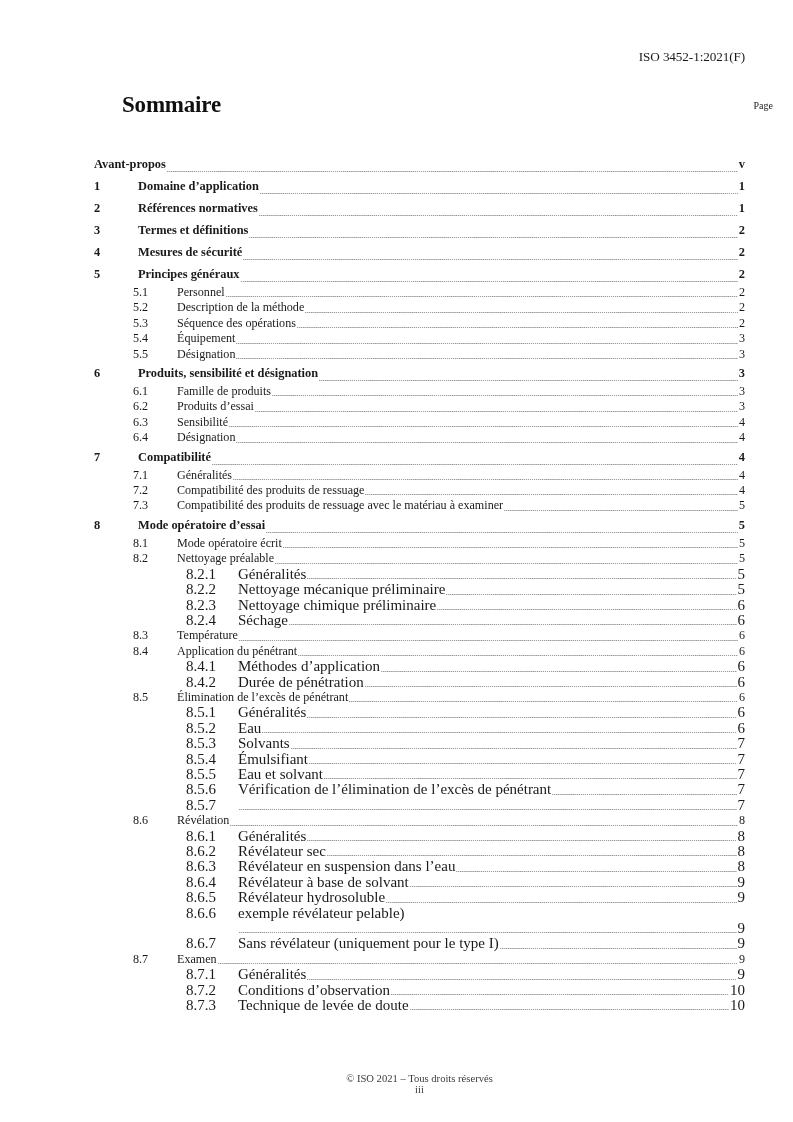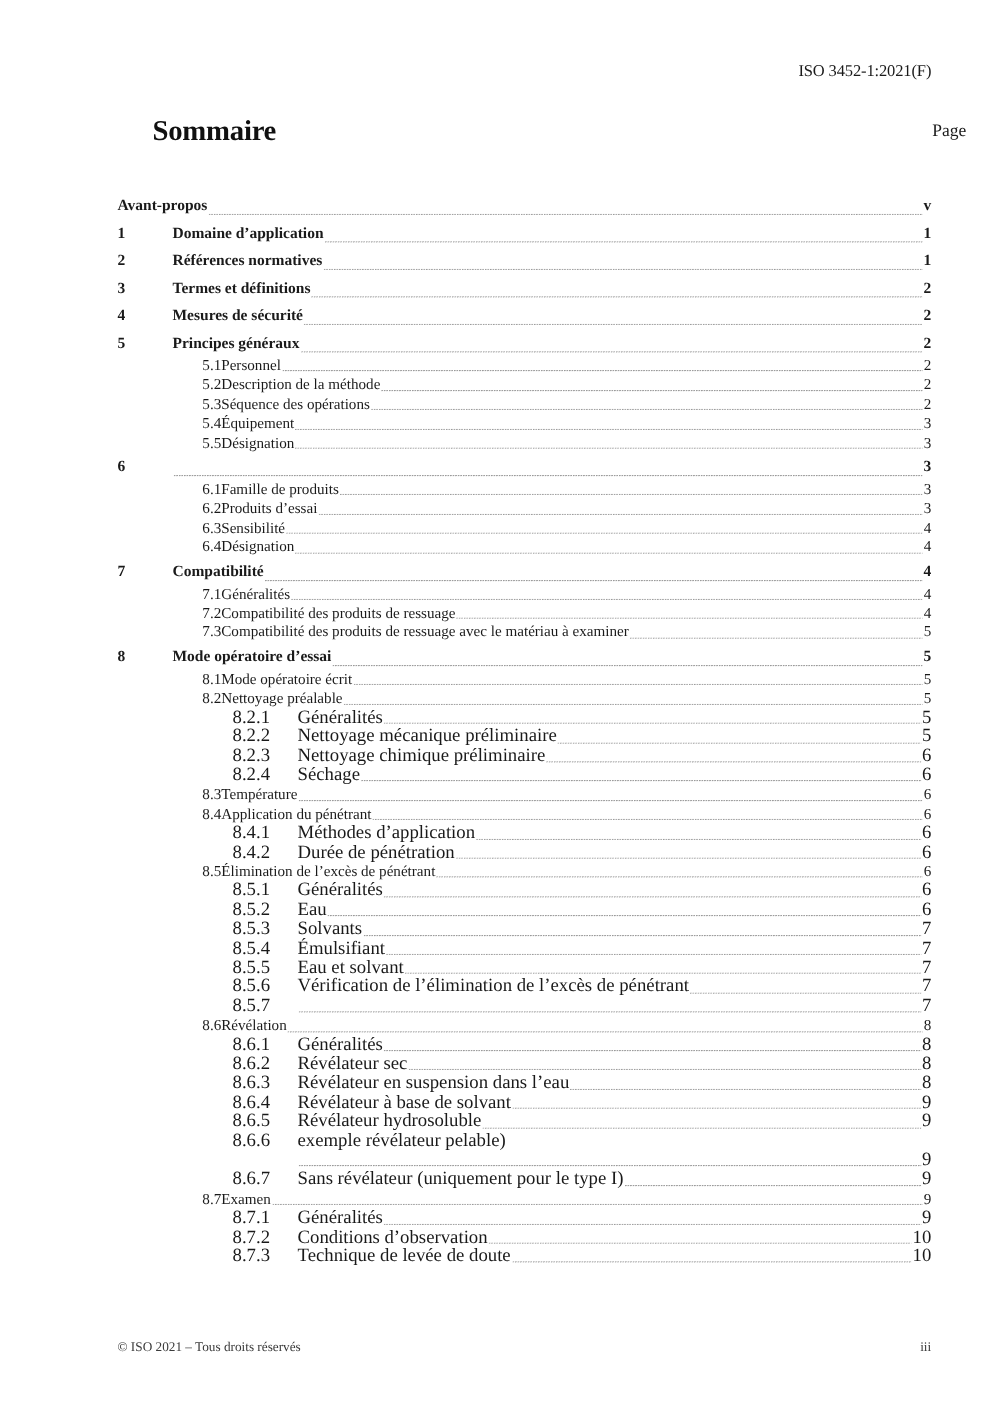--- a/index.html
+++ b/index.html
@@ -53,21 +53,21 @@
   .toc-title {
     font-family: "Liberation Serif", "DejaVu Serif", serif;
     font-weight: bold;
     font-size: 23px;
     line-height: 26px;
     letter-spacing: -0.2px;
     color: #101010;
   }
   .page-label {
     font-family: "Liberation Serif", "DejaVu Serif", serif;
-    font-size: 14px;
+    font-size: 10px;
     color: #1a1a1a;
     position: relative;
     top: -3px;
   }
 
   
   .toc {
     position: absolute;
     left: 94px;
     top: 153px;
@@ -132,21 +132,21 @@
   }
   .lvl1 .num { width: 44px; }
   .lvl1 .pg  { font-weight: bold; }
 
   
   .lvl2 {
     font-weight: normal;
     font-size: 12.1px;
     line-height: 15.4px;
   }
-  .lvl2 .num { width: 44px; margin-left: 39px; text-align: right; }
+  .lvl2 .num { width: 44px; margin-left: 39px; }
 
   
   .lvl3 {
     font-weight: normal;
     font-size: 15px;
     line-height: 15.4px;
   }
   .lvl3 .num { width: 52px; margin-left: 92px; }
 
   
@@ -154,24 +154,25 @@
   .txt .cont { display: block; }
 
   
   .doc-footer {
     position: absolute;
     left: 94px;
     top: 1073px;
     width: 651px;
     display: flex;
     justify-content: space-between;
-    align-items: flex-start;
+    align-items: center;
     font-family: "Liberation Serif", "DejaVu Serif", serif;
     font-size: 10.6px;
     color: #3b3b3b;
+    flex-direction: column;
   }
   .doc-footer .folio { font-size: 10.6px; }
 </style>
 </head>
 <body>
 
 <div class="page">
 
   <div class="doc-header">ISO 3452-1:2021(F)</div>
 
@@ -265,20 +266,21 @@
         <span class="num">5.5</span>
         <span class="txt-wrap">
           <span class="txt">Désignation</span>
           <span class="leader"></span>
           <span class="pg">3</span>
         </span>
       </div>
       <div class="toc-entry lvl1">
         <span class="num">6</span>
         <span class="txt-wrap">
+          <span class="txt">Produits, sensibilité et désignation</span>
           <span class="leader"></span>
           <span class="pg">3</span>
         </span>
       </div>
       <div class="toc-entry lvl2">
         <span class="num">6.1</span>
         <span class="txt-wrap">
           <span class="txt">Famille de produits</span>
           <span class="leader"></span>
           <span class="pg">3</span>

